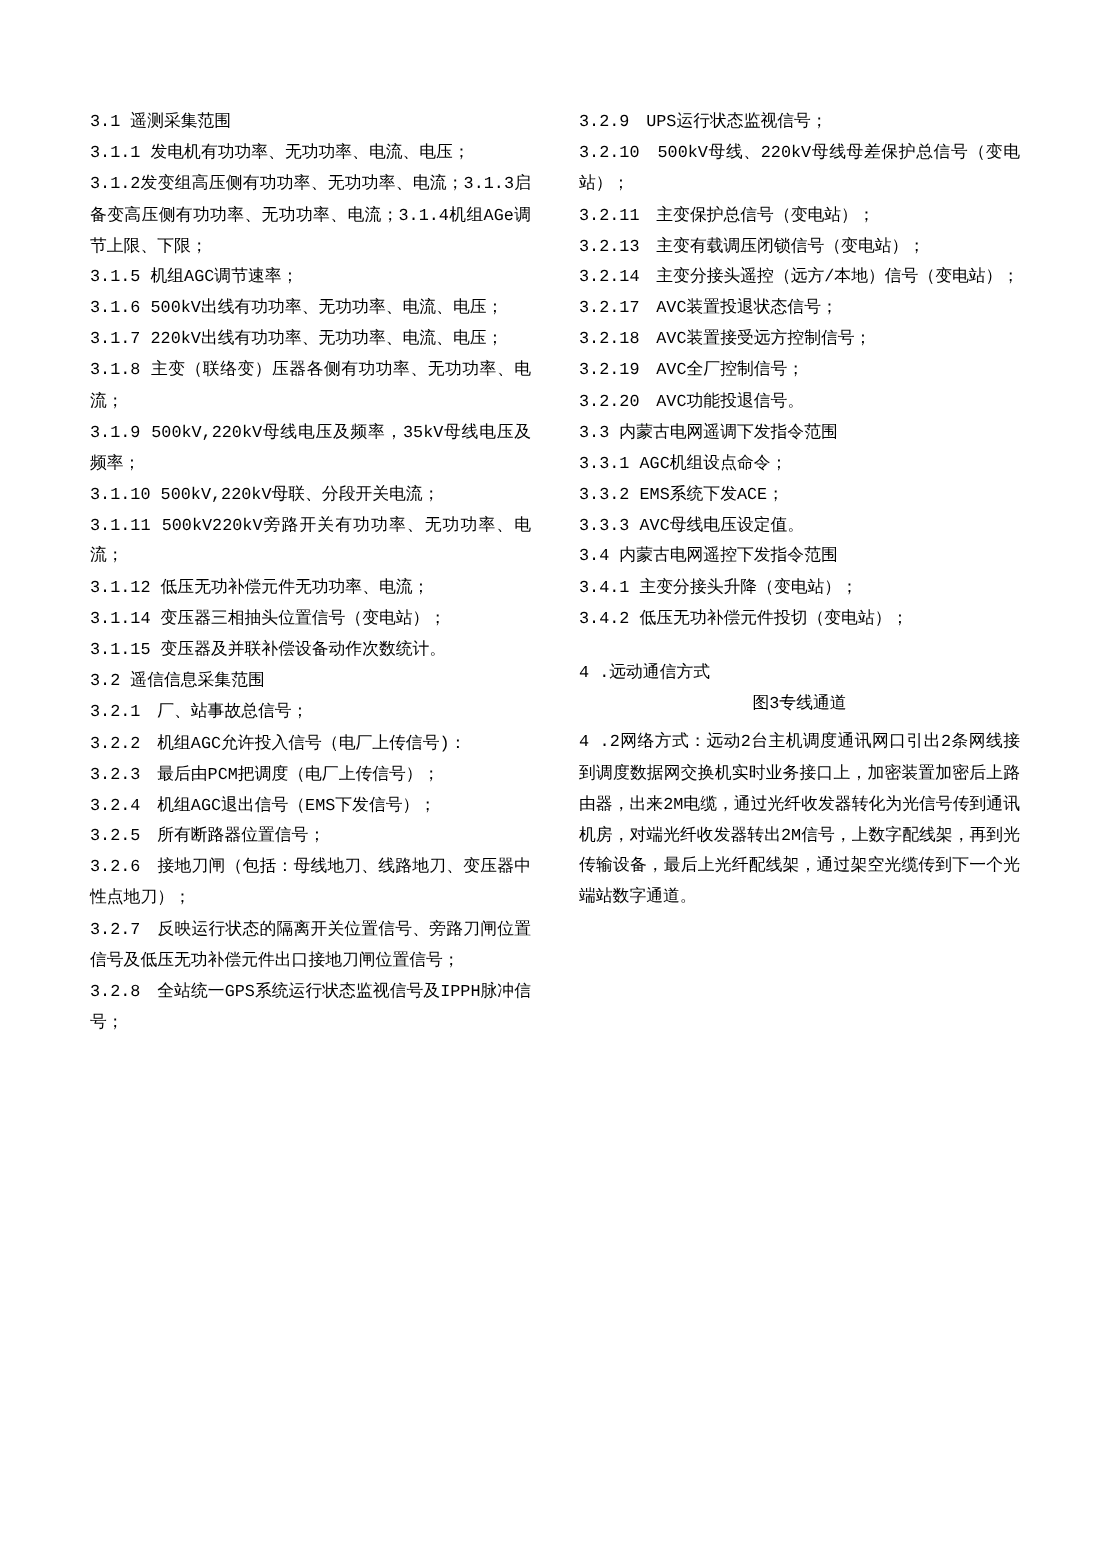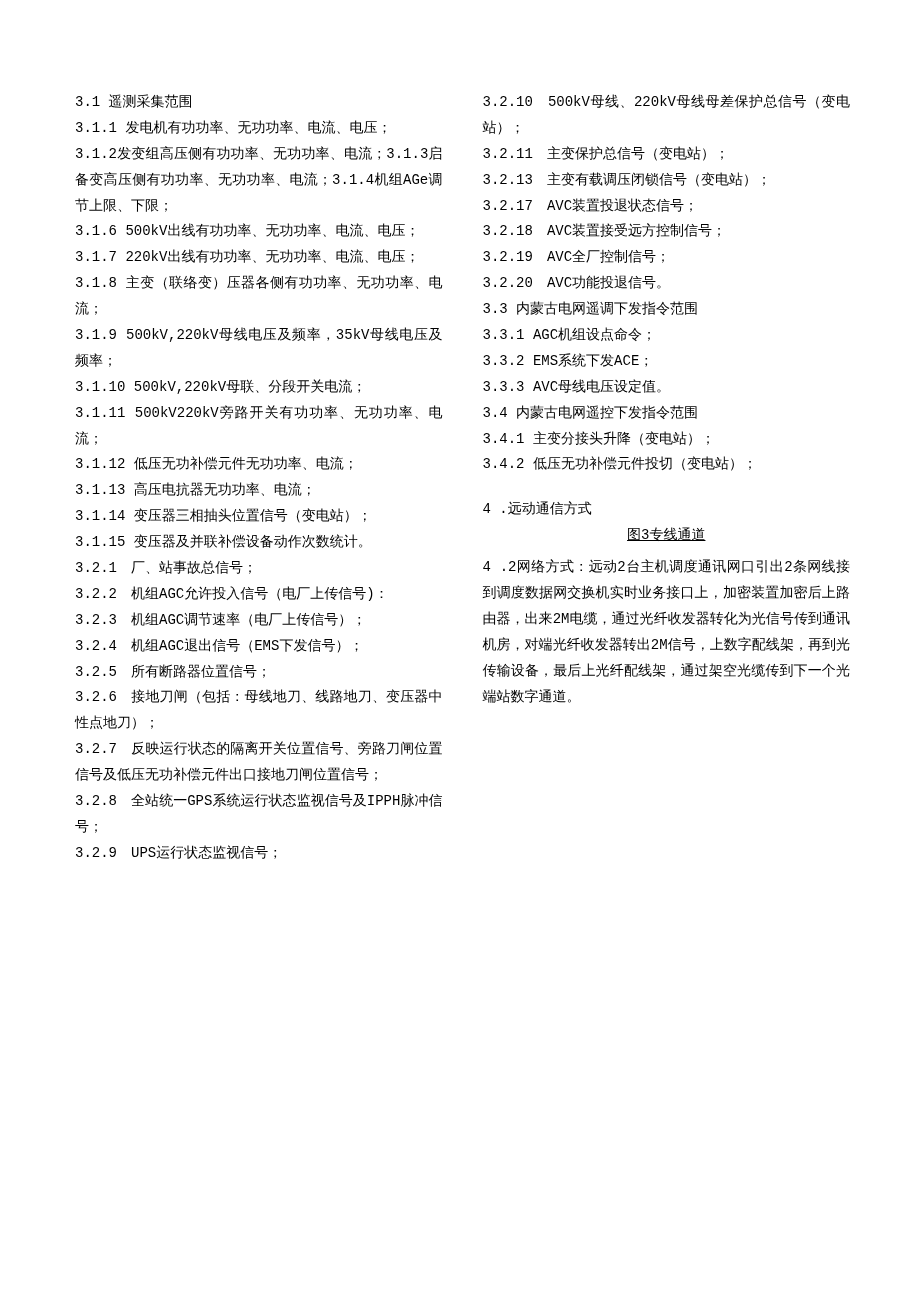--- a/index.html
+++ b/index.html
@@ -24,53 +24,54 @@
   text-align: justify;
   text-justify: inter-ideograph;
 }
 .para {
   text-indent: 2em;
   text-align: justify;
   text-justify: inter-ideograph;
 }
 .center {
   text-align: center;
-  text-decoration: underline;
 }
 </style>
 </head>
 <body>
 
 <div class="page">
 
   <div class="line">3.1 遥测采集范围</div>
   <div class="line">3.1.1 发电机有功功率、无功功率、电流、电压；</div>
   <div class="line">3.1.2发变组高压侧有功功率、无功功率、电流；3.1.3启备变高压侧有功功率、无功功率、电流；3.1.4机组AGe调节上限、下限；</div>
+  <div class="line">3.1.5 机组AGC调节速率；</div>
   <div class="line">3.1.6 500kV出线有功功率、无功功率、电流、电压；</div>
   <div class="line">3.1.7 220kV出线有功功率、无功功率、电流、电压；</div>
   <div class="line">3.1.8 主变（联络变）压器各侧有功功率、无功功率、电流；</div>
   <div class="line">3.1.9 500kV,220kV母线电压及频率，35kV母线电压及频率；</div>
   <div class="line">3.1.10 500kV,220kV母联、分段开关电流；</div>
   <div class="line">3.1.11 500kV220kV旁路开关有功功率、无功功率、电流；</div>
   <div class="line">3.1.12 低压无功补偿元件无功功率、电流；</div>
-  <div class="line">3.1.13 高压电抗器无功功率、电流；</div>
   <div class="line">3.1.14 变压器三相抽头位置信号（变电站）；</div>
   <div class="line">3.1.15 变压器及并联补偿设备动作次数统计。</div>
+  <div class="line">3.2 遥信信息采集范围</div>
   <div class="line">3.2.1　厂、站事故总信号；</div>
   <div class="line">3.2.2　机组AGC允许投入信号（电厂上传信号)：</div>
-  <div class="line">3.2.3　机组AGC调节速率（电厂上传信号）；</div>
+  <div class="line">3.2.3　最后由PCM把调度（电厂上传信号）；</div>
   <div class="line">3.2.4　机组AGC退出信号（EMS下发信号）；</div>
   <div class="line">3.2.5　所有断路器位置信号；</div>
   <div class="line">3.2.6　接地刀闸（包括：母线地刀、线路地刀、变压器中性点地刀）；</div>
   <div class="line">3.2.7　反映运行状态的隔离开关位置信号、旁路刀闸位置信号及低压无功补偿元件出口接地刀闸位置信号；</div>
   <div class="line">3.2.8　全站统一GPS系统运行状态监视信号及IPPH脉冲信号；</div>
   <div class="line">3.2.9　UPS运行状态监视信号；</div>
   <div class="line">3.2.10　500kV母线、220kV母线母差保护总信号（变电站）；</div>
   <div class="line">3.2.11　主变保护总信号（变电站）；</div>
   <div class="line">3.2.13　主变有载调压闭锁信号（变电站）；</div>
+  <div class="line">3.2.14　主变分接头遥控（远方/本地）信号（变电站）；</div>
   <div class="line">3.2.17　AVC装置投退状态信号；</div>
   <div class="line">3.2.18　AVC装置接受远方控制信号；</div>
 
   <div class="line">3.2.19　AVC全厂控制信号；</div>
   <div class="line">3.2.20　AVC功能投退信号。</div>
   <div class="line">3.3 内蒙古电网遥调下发指令范围</div>
   <div class="line">3.3.1 AGC机组设点命令；</div>
   <div class="line">3.3.2 EMS系统下发ACE；</div>
   <div class="line">3.3.3 AVC母线电压设定值。</div>
   <div class="line">3.4 内蒙古电网遥控下发指令范围</div>

